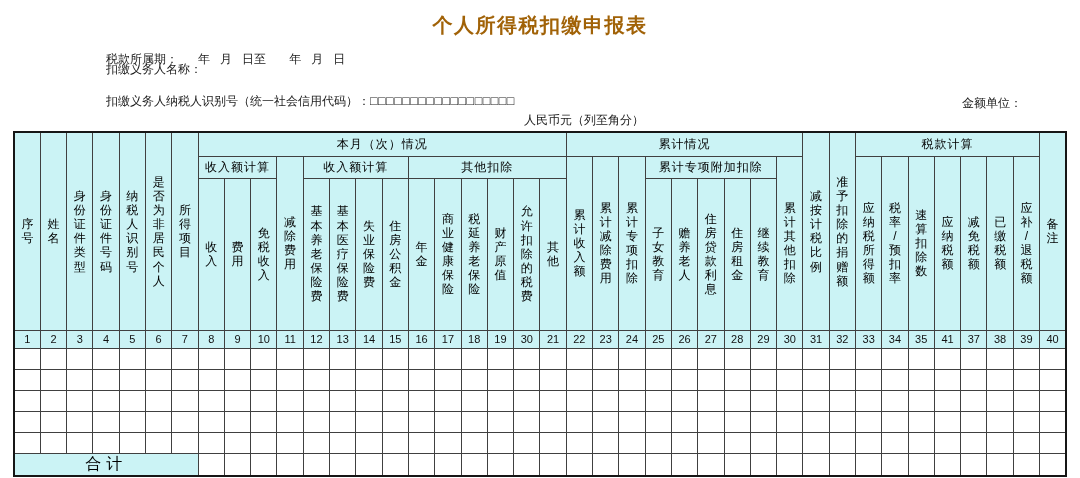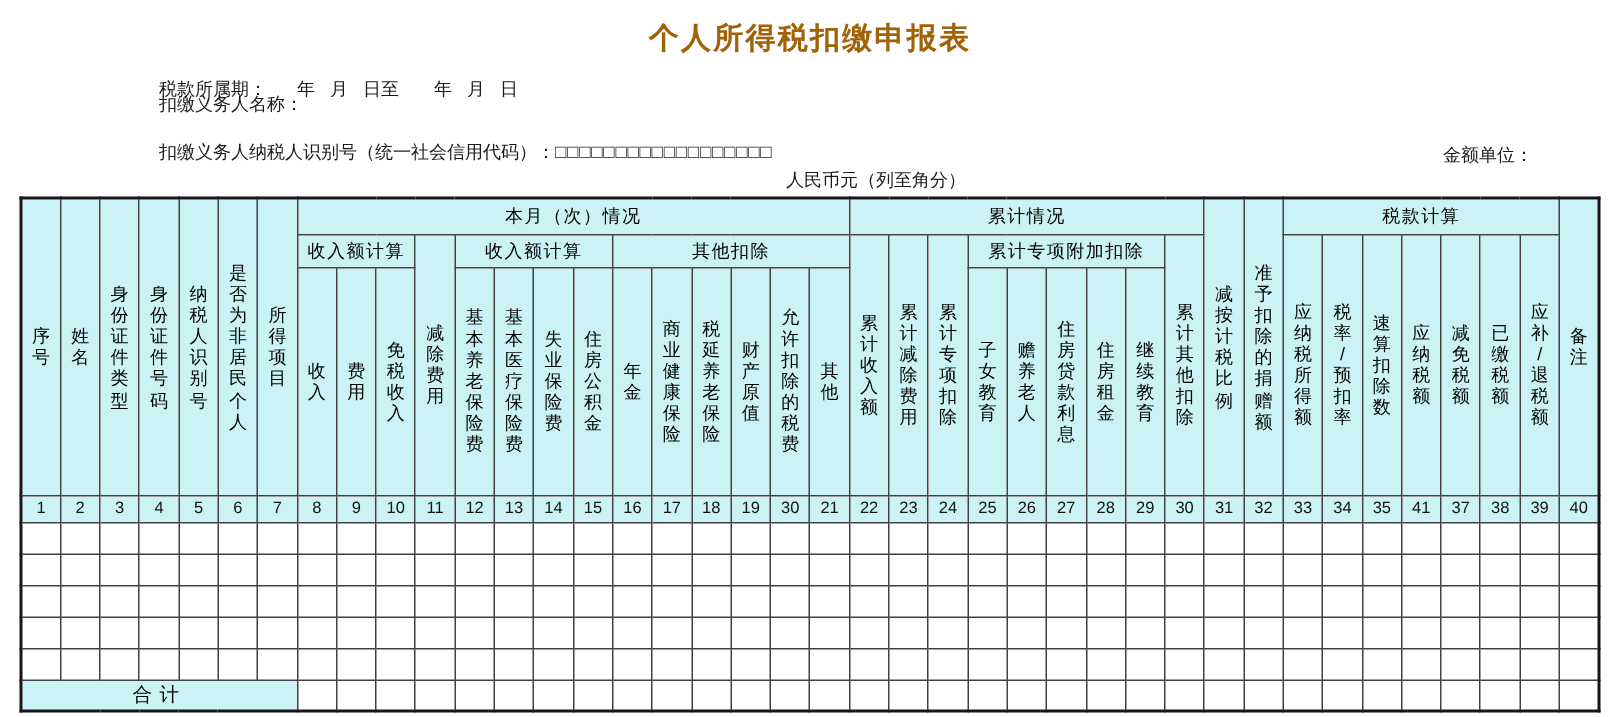--- a/index.html
+++ b/index.html
@@ -42,21 +42,21 @@
   }
   th.g { font-size: 12px; letter-spacing: 1px; }
   tr.hrow0 { height: 24px; }
   tr.hrow1 { height: 22px; }
   tr.hrow2 { height: 152px; }
   tr.numrow { height: 18px; }
   td.num { background: var(--fill, #cbf3f5); font-size: 11px; color: #111; }
   tr.drow { height: 21px; }
   td.d { background: #ffffff; }
   tr.sumrow { height: 21px; }
-  td.sum { background: var(--fill, #cbf3f5); font-size: 13px; letter-spacing: 5px; color: #000; }
+  td.sum { background: var(--fill, #cbf3f5); font-size: 16px; letter-spacing: 5px; color: #000; }
 </style>
 </head>
 <body>
 
 <div class="page">
   <h1 class="title">个人所得税扣缴申报表</h1>
 
   <div class="meta line1">税款所属期：      年   月   日至       年   月   日</div>
   <div class="meta line2">扣缴义务人名称：</div>
   <div class="meta line3"><span>扣缴义务人纳税人识别号（统一社会信用代码）：</span><span class="boxes">□□□□□□□□□□□□□□□□□□</span></div>

